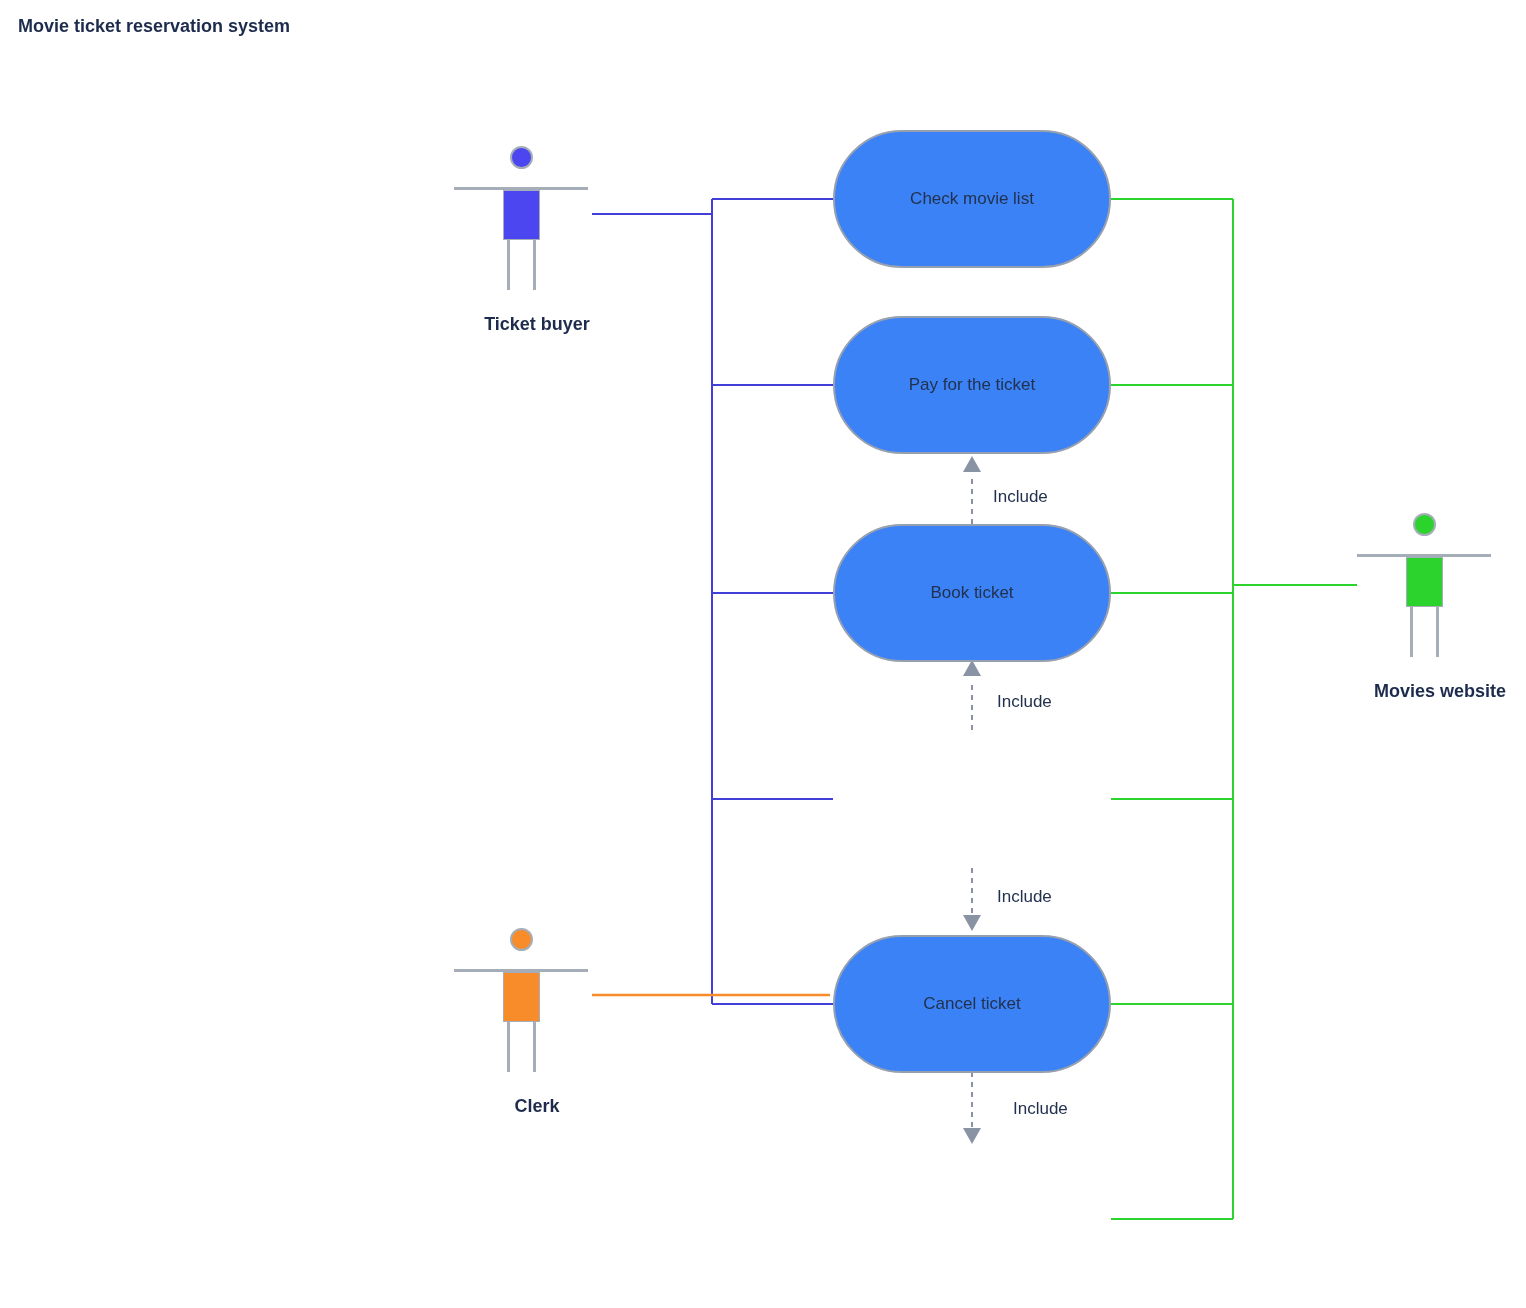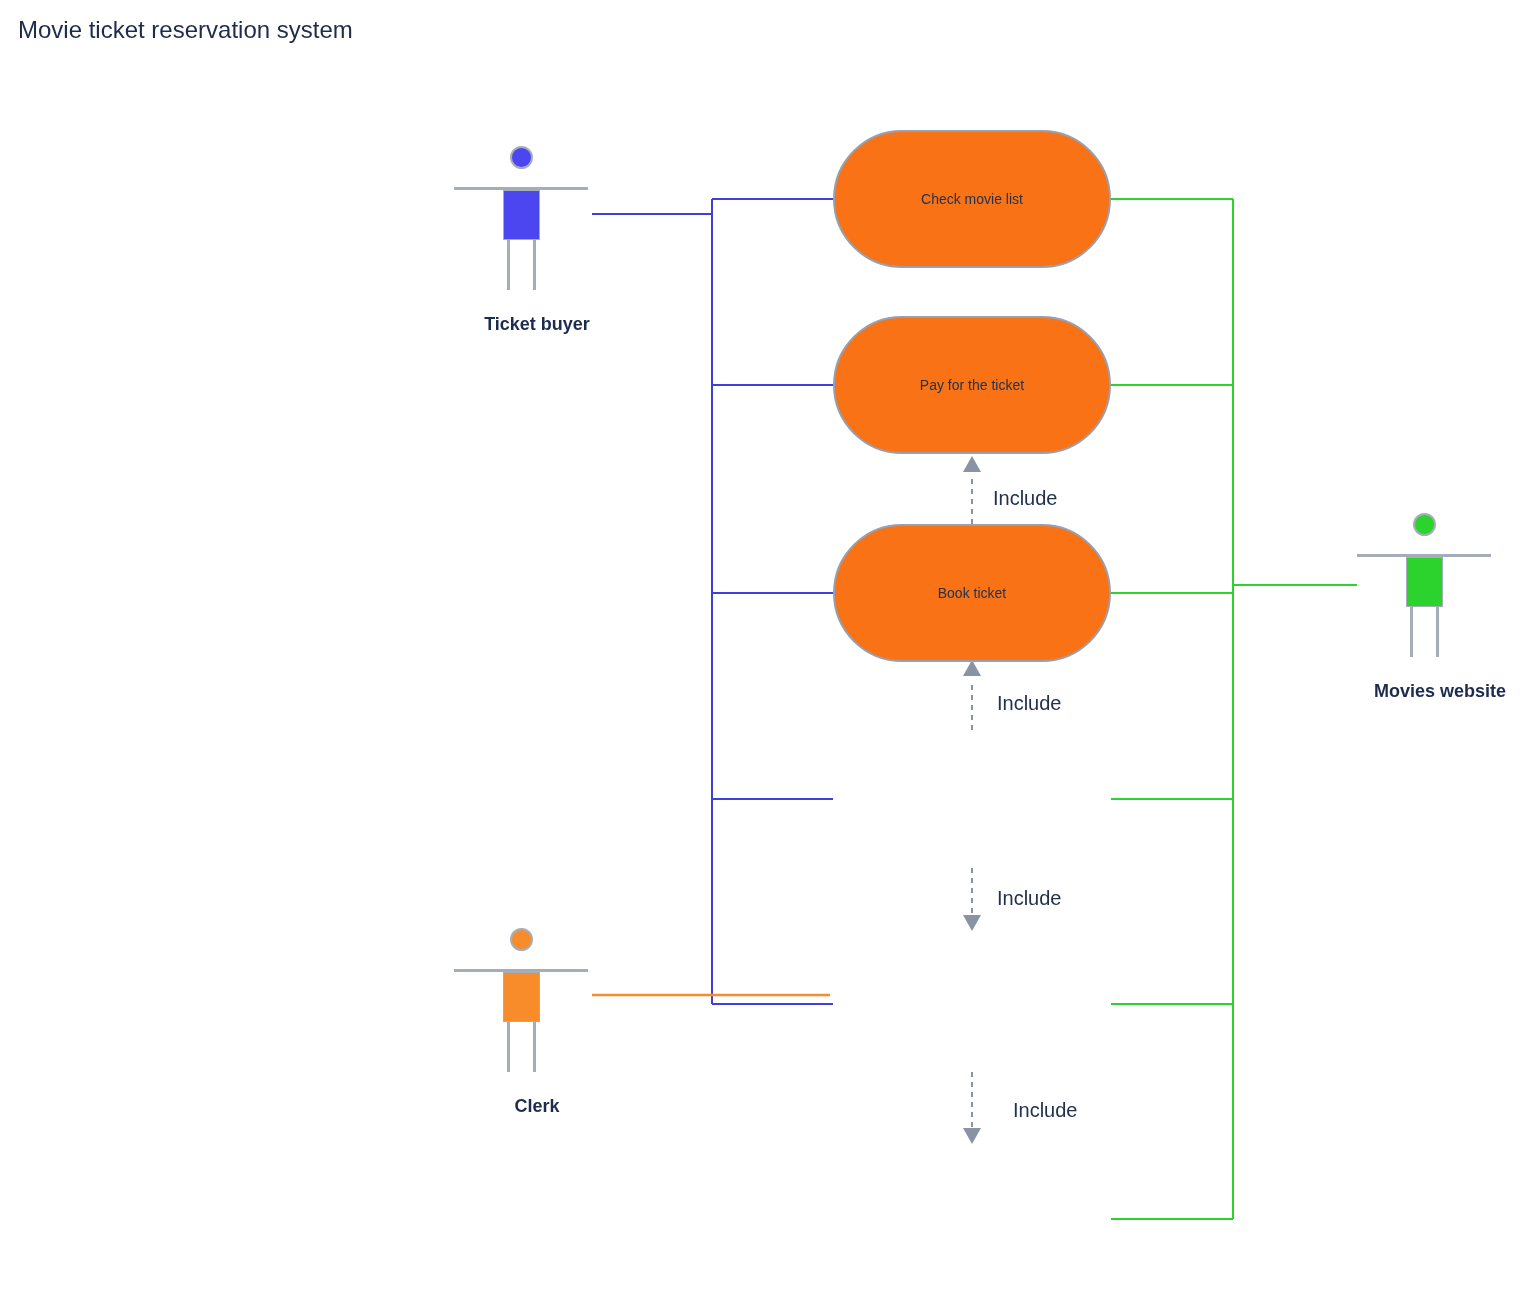--- a/index.html
+++ b/index.html
@@ -24,50 +24,50 @@
     width: 1526px;
     height: 1308px;
     background: #ffffff;
     overflow: hidden;
   }
 
   .diagram-title {
     position: absolute;
     left: 18px;
     top: 16px;
-    font-size: 24px;
-    font-weight: normal;
+    font-size: 18px;
+    font-weight: bold;
     color: var(--title_text);
   }
 
   .edges-svg {
     position: absolute;
     left: 0;
     top: 0;
     pointer-events: none;
   }
   .edge-buyer   { stroke: var(--buyer_edge);   stroke-width: 2; fill: none; }
   .edge-clerk   { stroke: var(--clerk_edge);   stroke-width: 2.5; fill: none; }
   .edge-website { stroke: var(--website_edge); stroke-width: 2; fill: none; }
   .edge-include { stroke: var(--include_edge); stroke-width: 2; fill: none; stroke-dasharray: 5 5; }
   .include-arrowhead { fill: var(--include_edge); stroke: none; }
 
   .use-case {
     position: absolute;
     width: 278px;
     height: 138px;
-    background: #f97316;
+    background: #3b82f6;
     border: 2px solid var(--node_border);
     border-radius: 70px;
     display: flex;
     align-items: center;
     justify-content: center;
     text-align: center;
     padding: 0 42px;
-    font-size: 14px;
+    font-size: 17px;
     line-height: 1.45;
     color: var(--node_text);
   }
 
   .actor { position: absolute; width: 134px; height: 200px; }
   .actor .head {
     position: absolute; left: 56px; top: 0;
     width: 23px; height: 23px; border-radius: 50%;
     border: 2px solid var(--figure_gray);
   }
@@ -99,21 +99,21 @@
   }
   .fill-buyer   { background: var(--buyer); }
   .fill-clerk   { background: var(--clerk); }
   .fill-website { background: var(--website); }
   .actor .head.fill-buyer   { background: var(--buyer); }
   .actor .head.fill-clerk   { background: var(--clerk); }
   .actor .head.fill-website { background: var(--website); }
 
   .include-label {
     position: absolute;
-    font-size: 20px;
+    font-size: 17px;
     color: var(--node_text);
     white-space: nowrap;
   }
 </style>
 </head>
 <body>
 
 <div class="canvas">
 
   <div class="diagram-title">Movie ticket reservation system</div>
@@ -142,20 +142,23 @@
 
   <div class="use-case" style="left:833px; top:524px">
     <span>Book ticket</span>
   </div>
 
   <div class="use-case" style="left:833px; top:316px">
     <span>Pay for the ticket</span>
   </div>
 
 
+  <div class="use-case" style="left:833px; top:935px">
+    <span>Cancel ticket</span>
+  </div>
 
 
   <div class="actor" style="left:454px; top:146px">
     <div class="head fill-buyer"></div>
     <div class="arms"></div>
     <div class="torso fill-buyer"></div>
     <div class="leg leg-l"></div>
     <div class="leg leg-r"></div>
     <div class="actor-label">Ticket buyer</div>
   </div>

